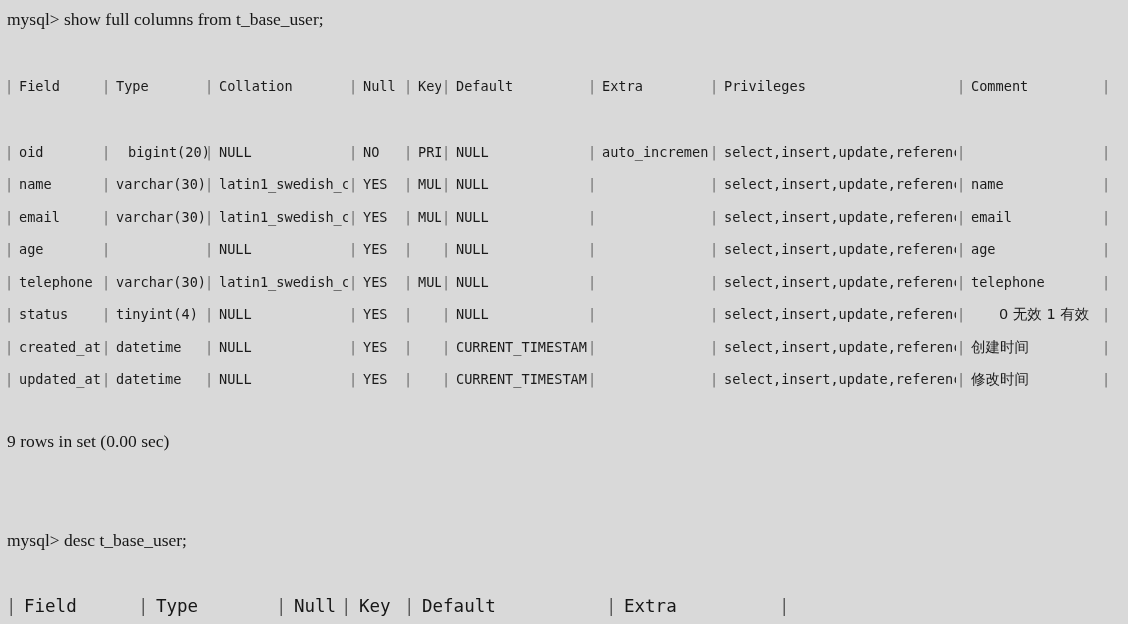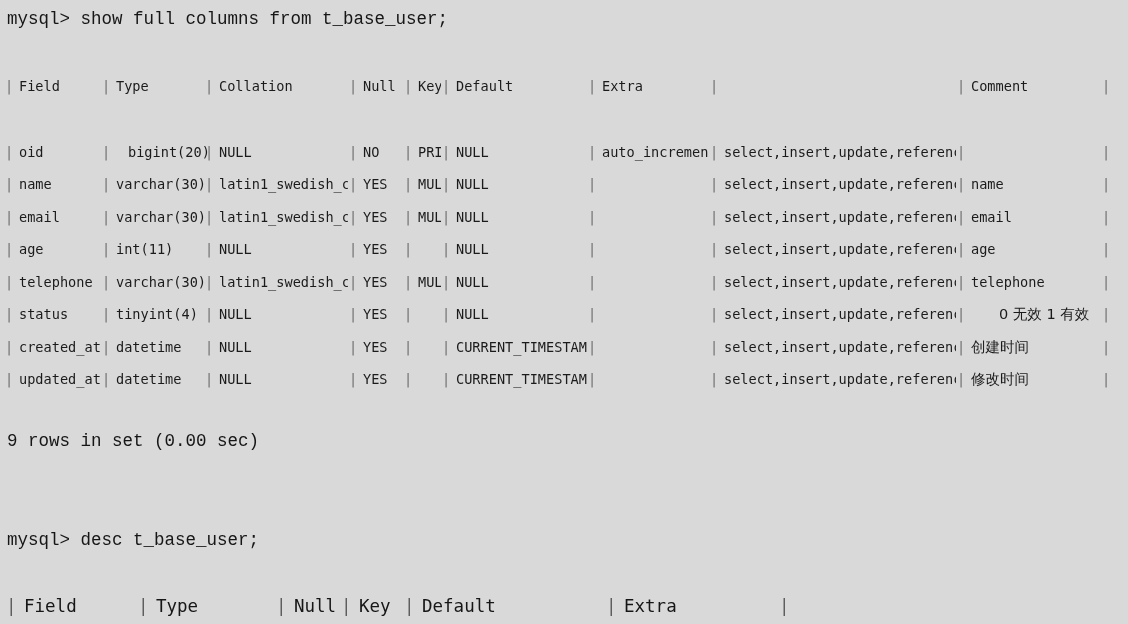--- a/index.html
+++ b/index.html
@@ -18,21 +18,21 @@
     position: relative;
     width: 1128px;
     height: 624px;
     background: #d9d9d9;
   }
 
   
   .line {
     position: absolute;
     white-space: pre;
-    font-family: Liberation Mono, monospace;
+    font-family: Liberation Serif, serif;
     letter-spacing: 0;
     text-align: right;
   }
 
   
   .cmd-line {
     font-size: 17.5px;
     line-height: 20px;
     left: 7px;
     color: #161616;
@@ -140,20 +140,21 @@
         <span class="pipe" style="left: 710px;">|</span>
         <span class="pipe" style="left: 957px;">|</span>
         <span class="pipe" style="left: 1102px;">|</span>
         <span class="cell" style="left: 19px; width: 82px;">Field</span>
         <span class="cell" style="left: 116px; width: 88px;">Type</span>
         <span class="cell" style="left: 219px; width: 129px;">Collation</span>
         <span class="cell" style="left: 363px; width: 40px;">Null</span>
         <span class="cell" style="left: 418px; width: 23px;">Key</span>
         <span class="cell" style="left: 456px; width: 131px;">Default</span>
         <span class="cell" style="left: 602px; width: 107px;">Extra</span>
+        <span class="cell" style="left: 724px; width: 232px;">Privileges</span>
         <span class="cell" style="left: 971px; width: 130px;">Comment</span>
       </div>
 
     <div class="rule" style="top:103px;">
       <div class="dashrule r1-rule" style="left:0;top:0;"></div>
     </div>
 
     <div id="t1body">
         <div class="row" style="top: 135.5px;">
           <span class="pipe" style="left: 5px;">|</span>
@@ -223,21 +224,20 @@
           <span class="pipe" style="left: 102px;">|</span>
           <span class="pipe" style="left: 205px;">|</span>
           <span class="pipe" style="left: 349px;">|</span>
           <span class="pipe" style="left: 404px;">|</span>
           <span class="pipe" style="left: 442px;">|</span>
           <span class="pipe" style="left: 588px;">|</span>
           <span class="pipe" style="left: 710px;">|</span>
           <span class="pipe" style="left: 957px;">|</span>
           <span class="pipe" style="left: 1102px;">|</span>
           <span class="cell" style="left: 19px; width: 82px;">age</span>
-          <span class="cell" style="left: 116px; width: 88px;">int(11)</span>
           <span class="cell" style="left: 219px; width: 129px;">NULL</span>
           <span class="cell" style="left: 363px; width: 40px;">YES</span>
           <span class="cell" style="left: 418px; width: 23px;"></span>
           <span class="cell" style="left: 456px; width: 131px;">NULL</span>
           <span class="cell" style="left: 602px; width: 107px;"></span>
           <span class="cell" style="left: 724px; width: 232px;">select,insert,update,references</span>
           <span class="cell" style="left: 971px; width: 130px;">age</span>
         </div>
         <div class="row" style="top: 265.5px;">
           <span class="pipe" style="left: 5px;">|</span>

